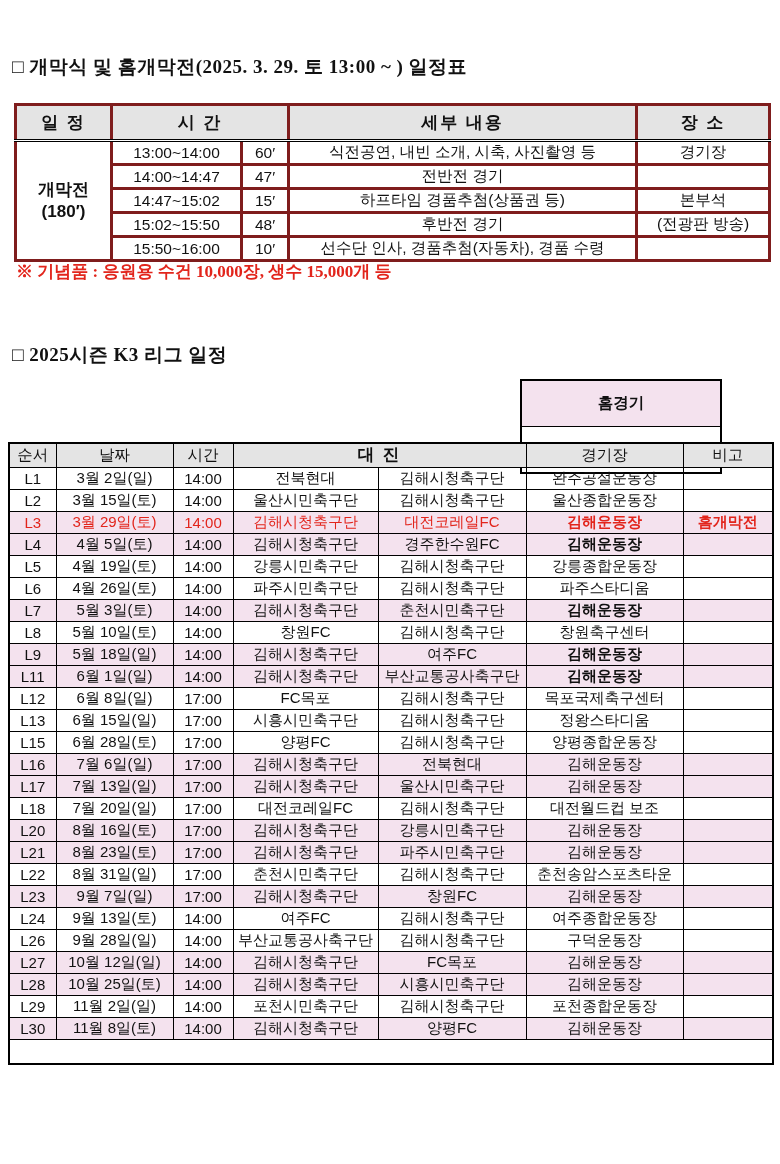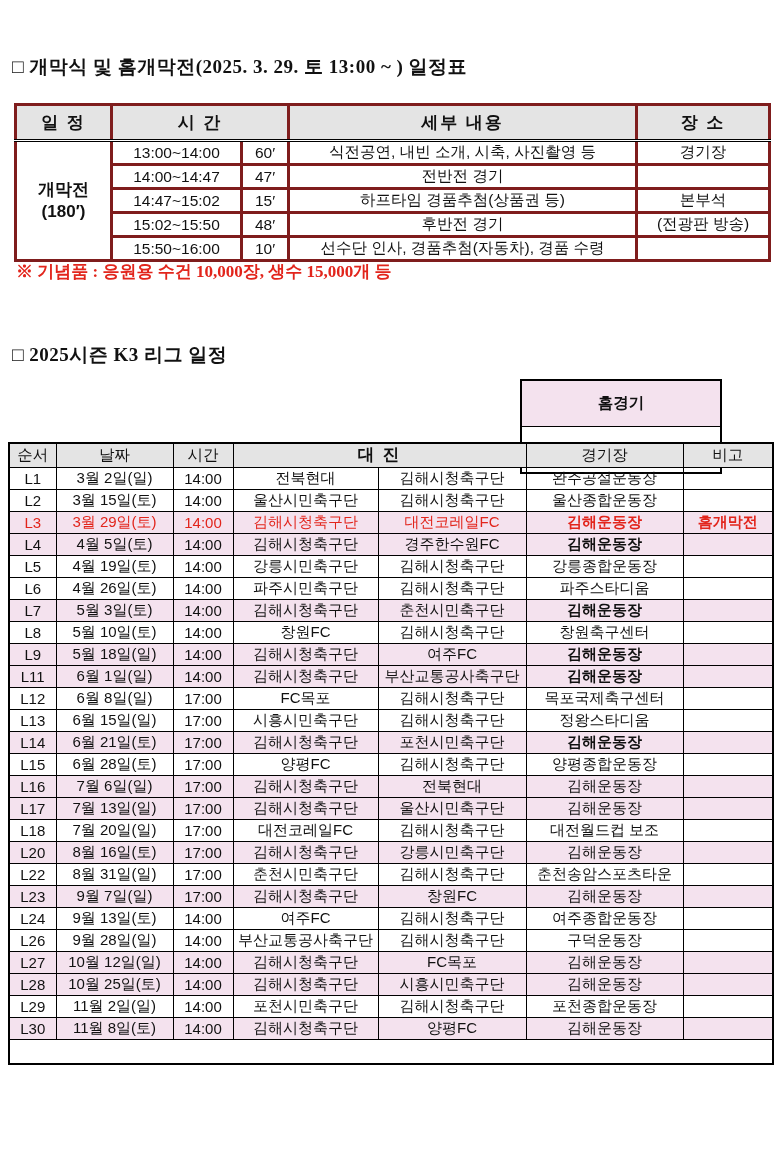--- a/index.html
+++ b/index.html
@@ -262,29 +262,20 @@
       </tr>
       <tr class="">
         <td>L13</td>
         <td>6월 15일(일)</td>
         <td>17:00</td>
         <td>시흥시민축구단</td>
         <td>김해시청축구단</td>
         <td>정왕스타디움</td>
         <td></td>
       </tr>
-      <tr class="hl">
-        <td>L14</td>
-        <td>6월 21일(토)</td>
-        <td>17:00</td>
-        <td>김해시청축구단</td>
-        <td>포천시민축구단</td>
-        <td class="bold">김해운동장</td>
-        <td></td>
-      </tr>
       <tr class="">
         <td>L15</td>
         <td>6월 28일(토)</td>
         <td>17:00</td>
         <td>양평FC</td>
         <td>김해시청축구단</td>
         <td>양평종합운동장</td>
         <td></td>
       </tr>
       <tr class="hl">
@@ -316,20 +307,29 @@
       </tr>
       <tr class="hl">
         <td>L20</td>
         <td>8월 16일(토)</td>
         <td>17:00</td>
         <td>김해시청축구단</td>
         <td>강릉시민축구단</td>
         <td>김해운동장</td>
         <td></td>
       </tr>
+      <tr class="hl">
+        <td>L21</td>
+        <td>8월 23일(토)</td>
+        <td>17:00</td>
+        <td>김해시청축구단</td>
+        <td>파주시민축구단</td>
+        <td>김해운동장</td>
+        <td></td>
+      </tr>
       <tr class="">
         <td>L22</td>
         <td>8월 31일(일)</td>
         <td>17:00</td>
         <td>춘천시민축구단</td>
         <td>김해시청축구단</td>
         <td>춘천송암스포츠타운</td>
         <td></td>
       </tr>
       <tr class="hl">

